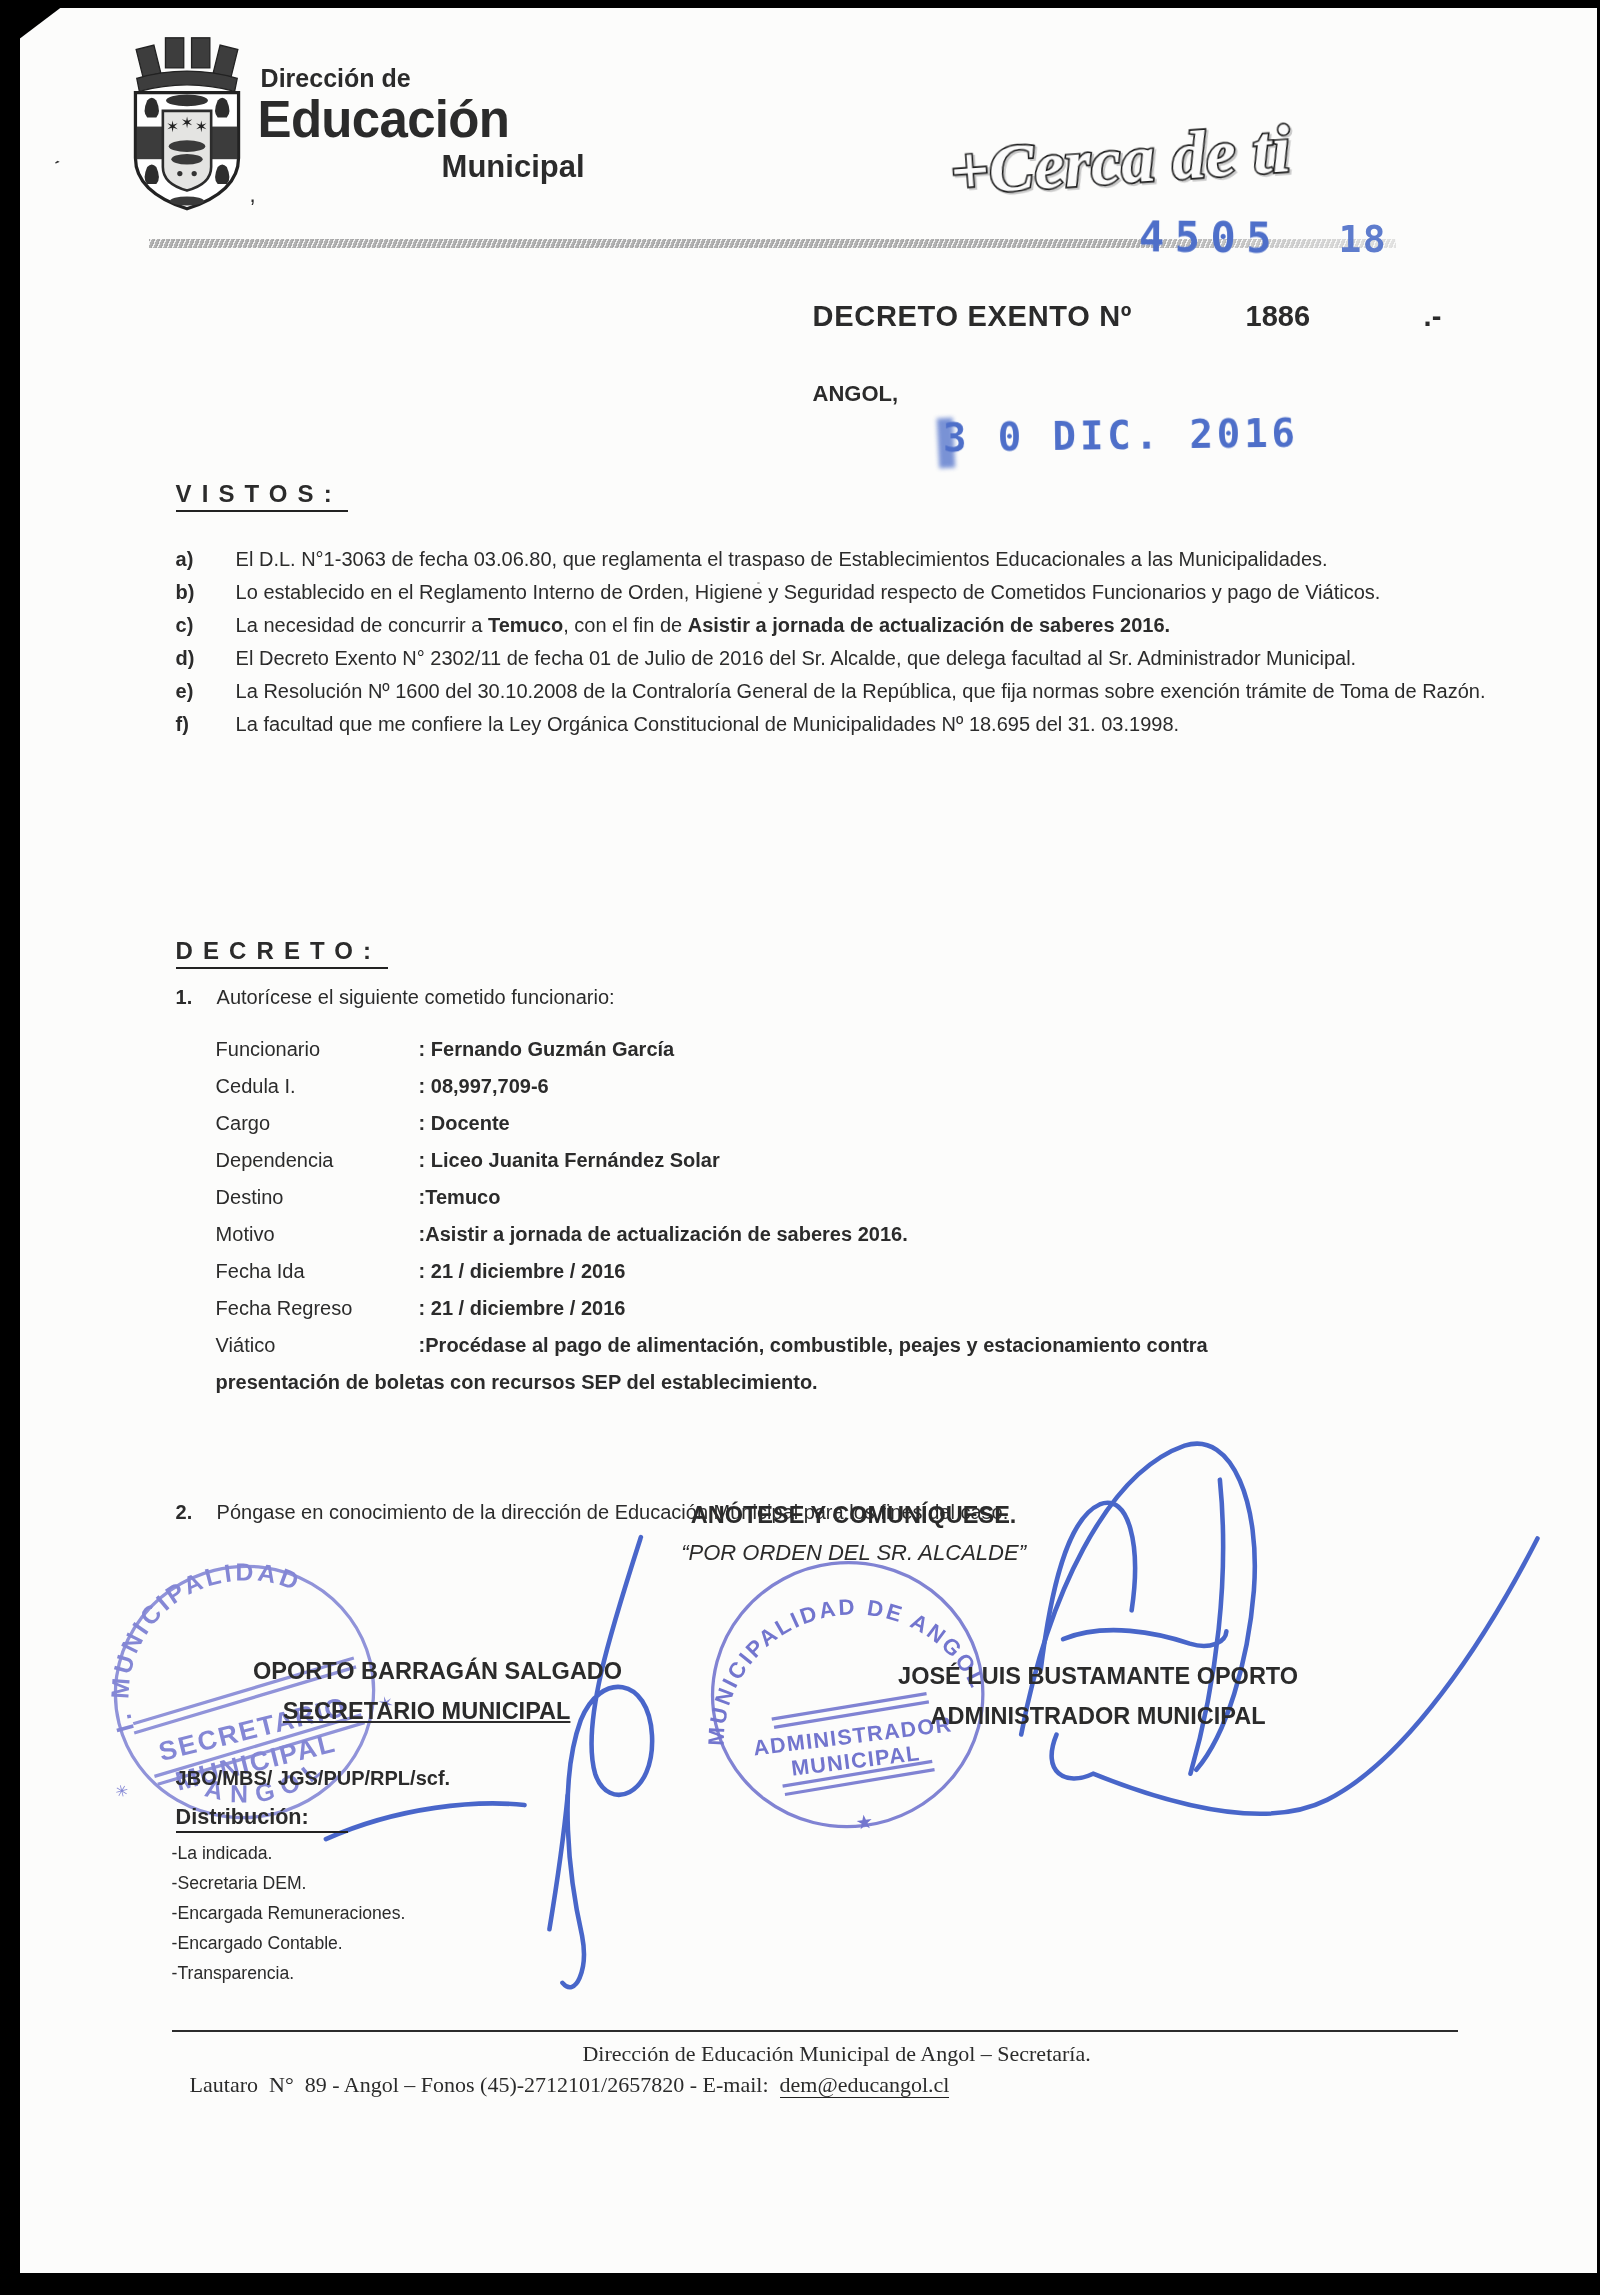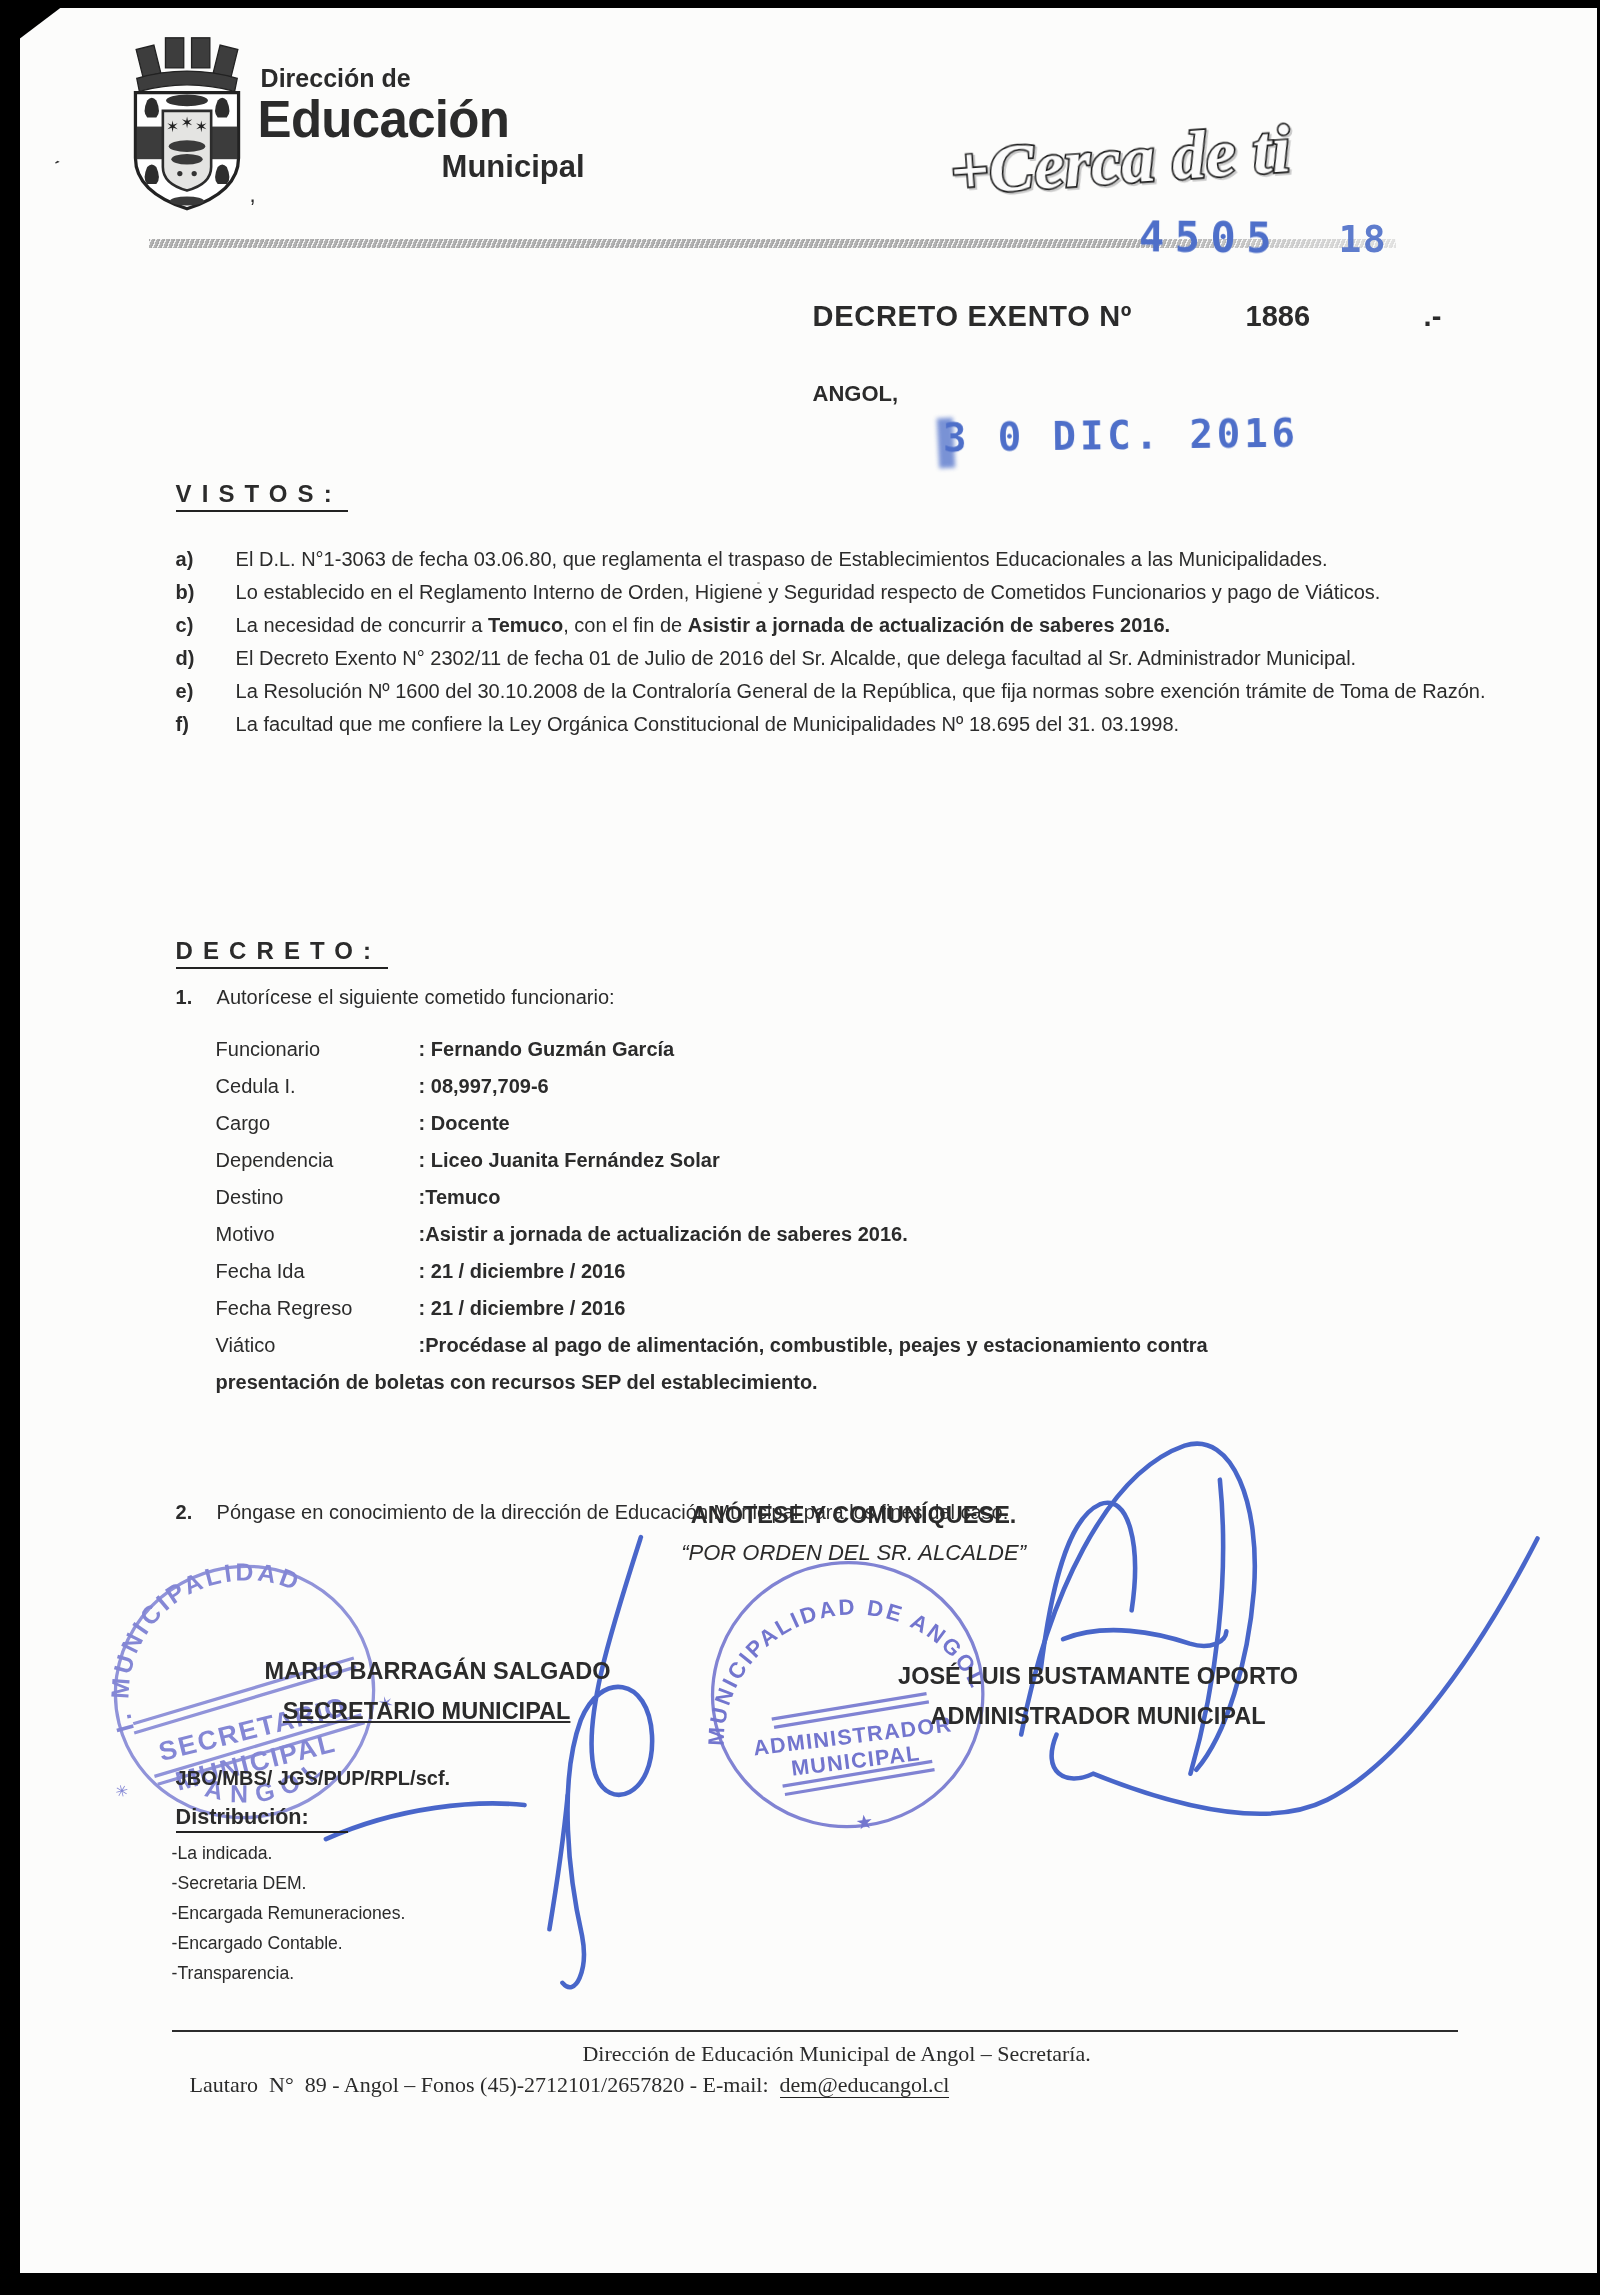--- a/index.html
+++ b/index.html
@@ -273,21 +273,21 @@
         <path d="M 838 2735 C 830 2818 818 2892 810 2940"></path>
         <path d="M 468 2802 C 580 2752 700 2742 772 2750"></path>
         <path d="M 1532 2642 C 1572 2432 1662 2242 1782 2200 C 1856 2176 1898 2292 1888 2422 C 1879 2532 1846 2642 1800 2696"></path>
         <path d="M 1562 2542 C 1577 2422 1602 2312 1652 2290 C 1697 2272 1716 2352 1701 2452"></path>
         <path d="M 1836 2252 C 1851 2402 1831 2562 1791 2702"></path>
         <path d="M 1586 2642 C 1562 2700 1600 2722 1642 2702 C 1742 2742 1900 2792 2000 2742 C 2120 2682 2240 2502 2322 2342"></path>
         <path d="M 1596 2496 C 1660 2470 1740 2486 1790 2503 C 1822 2513 1845 2500 1846 2484"></path>
       </g>
     </svg>
 
-    <div class="abs nameblock name-left">MARIO BARRAGÁN SALGADO</div>
+    <div class="abs nameblock name-left">OPORTO BARRAGÁN SALGADO</div>
     <div class="abs nameblock name-left2">SECRETARIO MUNICIPAL</div>
     <div class="abs nameblock name-right">JOSÉ LUIS BUSTAMANTE OPORTO</div>
     <div class="abs nameblock name-right2">ADMINISTRADOR MUNICIPAL</div>
 
     <div class="abs initials">JBO/MBS/ JGS/PUP/RPL/scf.</div>
 
     <div class="abs dist-head">Distribución:</div>
     <div class="abs dist-list">
       <div>-La indicada.</div>
       <div>-Secretaria DEM.</div>

